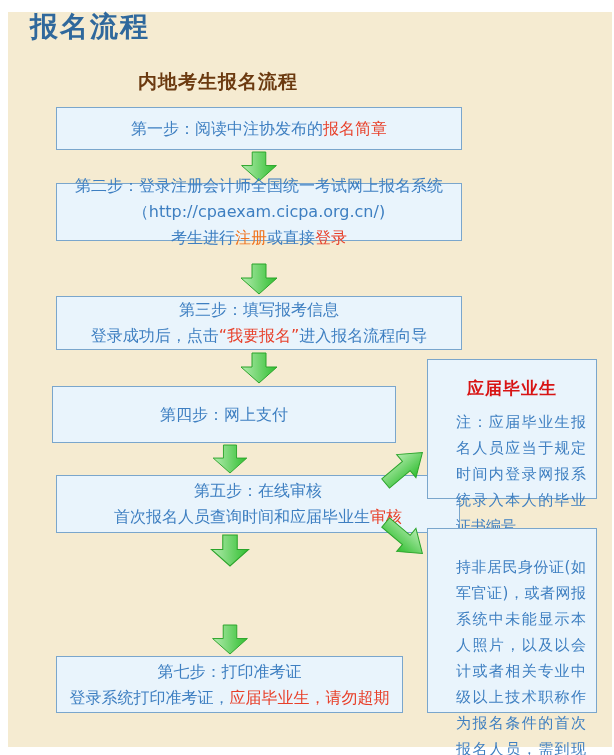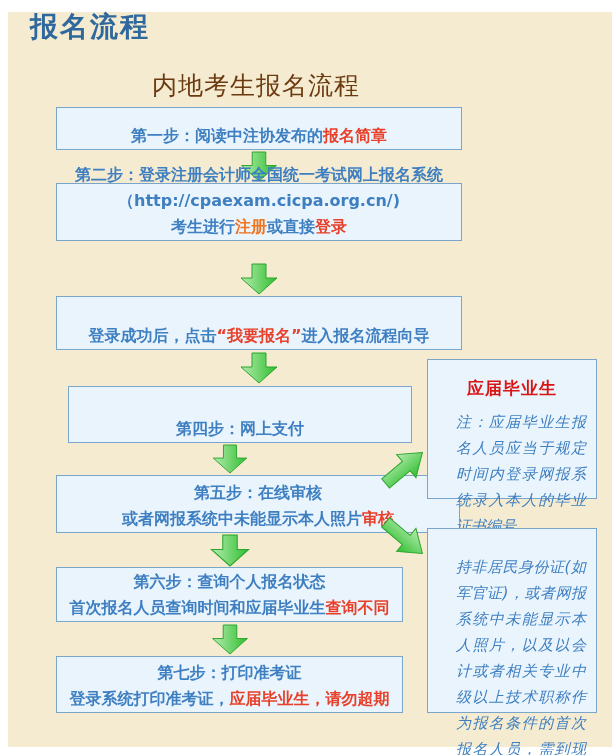--- a/index.html
+++ b/index.html
@@ -17,49 +17,47 @@
   body{background:#fff;font-family:"DejaVu Sans","Liberation Sans",sans-serif;}
   .screen{position:relative;width:614px;height:755px;background:#ffffff;overflow:hidden;}
   .canvas{position:absolute;left:8px;top:12px;width:604px;height:735px;background:var(--cream);}
   .abs{position:absolute;}
   .page-title{
     left:30px;top:8px;
     font-family:"DejaVu Serif","Liberation Serif",serif;
     font-size:28px;font-weight:bold;color:var(--title-blue);letter-spacing:2px;
   }
   .page-subtitle{
-    left:152px;top:69px;
-    font-size:25px;font-weight:normal;color:var(--subtitle-brown);letter-spacing:1px;
+    left:138px;top:69px;
+    font-size:19px;font-weight:bold;color:var(--subtitle-brown);letter-spacing:1px;
   }
   .box{
     position:absolute;
     background:var(--box-fill);
     border:1px solid var(--box-border);
-    display:flex;flex-direction:column;justify-content:flex-end;
+    display:flex;flex-direction:column;justify-content:center;
     text-align:center;
-    font-weight:bold;
   }
   .bline{line-height:26px;font-size:16px;white-space:nowrap;}
   .seg-blue{color:var(--text-blue);}
   .seg-red{color:var(--text-red);}
   .seg-orange{color:var(--text-orange);}
   .side-box{
     position:absolute;
     background:var(--box-fill);
     border:1px solid var(--box-border);
   }
   .side-title{
     text-align:center;margin-top:17px;
     font-size:17px;font-weight:bold;color:var(--side-title-red);letter-spacing:1px;
   }
   .side-body{
     padding:9px 10px 0 28px;
     font-size:15px;line-height:26px;color:var(--text-blue);
     text-align:justify;
-    font-style:italic;
   }
   .side-body.no-title{padding-top:25px;}
   svg.arr{position:absolute;overflow:visible;}
 </style>
 </head>
 <body>
 
 <div class="screen">
   <div class="canvas"></div>
 
@@ -89,52 +87,49 @@
   <div class="box" style="left:56px;top:183px;width:406px;height:58px">
     <div class="bline"><span class="seg-blue">第二步：登录注册会计师全国统一考试网上报名系统</span></div>
     <div class="bline"><span class="seg-blue">（http://cpaexam.cicpa.org.cn/)</span></div>
     <div class="bline"><span class="seg-blue">考生进行</span><span class="seg-orange">注册</span><span class="seg-blue">或直接</span><span class="seg-red">登录</span></div>
   </div>
   <svg class="arr" style="left:241px;top:264px" width="36" height="30" viewBox="0 0 36 30">
     <polygon points="11,0 25,0 25,14 36,14 18,30 0,14 11,14" fill="url(#grad-h)" stroke="#2aa42a" stroke-width="1"></polygon>
   </svg>
 
   <div class="box" style="left:56px;top:296px;width:406px;height:54px">
+    <div class="bline"><span class="seg-blue">第三步：填写报考信息</span></div>
     <div class="bline"><span class="seg-blue">登录成功后，点击</span><span class="seg-red">“我要报名”</span><span class="seg-blue">进入报名流程向导</span></div>
   </div>
   <svg class="arr" style="left:241px;top:352px" width="36" height="32" viewBox="0 0 36 30">
     <polygon points="11,0 25,0 25,14 36,14 18,30 0,14 11,14" fill="url(#grad-h)" stroke="#2aa42a" stroke-width="1"></polygon>
   </svg>
 
-  <div class="box" style="left:68px;top:386px;width:344px;height:57px">
+  <div class="box" style="left:52px;top:386px;width:344px;height:57px">
     <div class="bline"><span class="seg-blue">第四步：网上支付</span></div>
   </div>
   <svg class="arr" style="left:212px;top:445px" width="36" height="28" viewBox="0 0 36 30">
     <polygon points="11,0 25,0 25,14 36,14 18,30 0,14 11,14" fill="url(#grad-h)" stroke="#2aa42a" stroke-width="1"></polygon>
   </svg>
 
   <div class="box" style="left:56px;top:475px;width:404px;height:58px">
     <div class="bline"><span class="seg-blue">第五步：在线审核</span></div>
-    <div class="bline"><span class="seg-blue">或者网报系统中未能显示本人照片</span><span class="seg-red">审核</span></div>
+    <div class="bline"><span class="seg-blue">首次报名人员查询时间和应届毕业生</span><span class="seg-red">审核</span></div>
   </div>
   <svg class="arr" style="left:208px;top:535px" width="44" height="31" viewBox="0 0 36 30">
     <polygon points="11,0 25,0 25,14 36,14 18,30 0,14 11,14" fill="url(#grad-h)" stroke="#2aa42a" stroke-width="1"></polygon>
   </svg>
 
   <svg class="arr" style="left:380px;top:453px;transform:rotate(-40deg)" width="48" height="30" viewBox="0 0 48 30">
     <polygon points="0,9 27,9 27,0 48,15 27,30 27,21 0,21" fill="url(#grad-v)" stroke="#2aa42a" stroke-width="1"></polygon>
   </svg>
   <svg class="arr" style="left:380px;top:523px;transform:rotate(40deg)" width="48" height="30" viewBox="0 0 48 30">
     <polygon points="0,9 27,9 27,0 48,15 27,30 27,21 0,21" fill="url(#grad-v)" stroke="#2aa42a" stroke-width="1"></polygon>
   </svg>
 
-  <div class="box" style="left:56px;top:567px;width:347px;height:55px">
-    <div class="bline"><span class="seg-blue">第六步：查询个人报名状态</span></div>
-    <div class="bline"><span class="seg-blue">首次报名人员查询时间和应届毕业生</span><span class="seg-red">查询不同</span></div>
-  </div>
   <svg class="arr" style="left:212px;top:625px" width="36" height="29" viewBox="0 0 36 30">
     <polygon points="11,0 25,0 25,14 36,14 18,30 0,14 11,14" fill="url(#grad-h)" stroke="#2aa42a" stroke-width="1"></polygon>
   </svg>
 
   <div class="box" style="left:56px;top:656px;width:347px;height:57px">
     <div class="bline"><span class="seg-blue">第七步：打印准考证</span></div>
     <div class="bline"><span class="seg-blue">登录系统打印准考证，</span><span class="seg-red">应届毕业生，请勿超期</span></div>
   </div>
 
   <div class="side-box" style="left:427px;top:359px;width:170px;height:140px">

